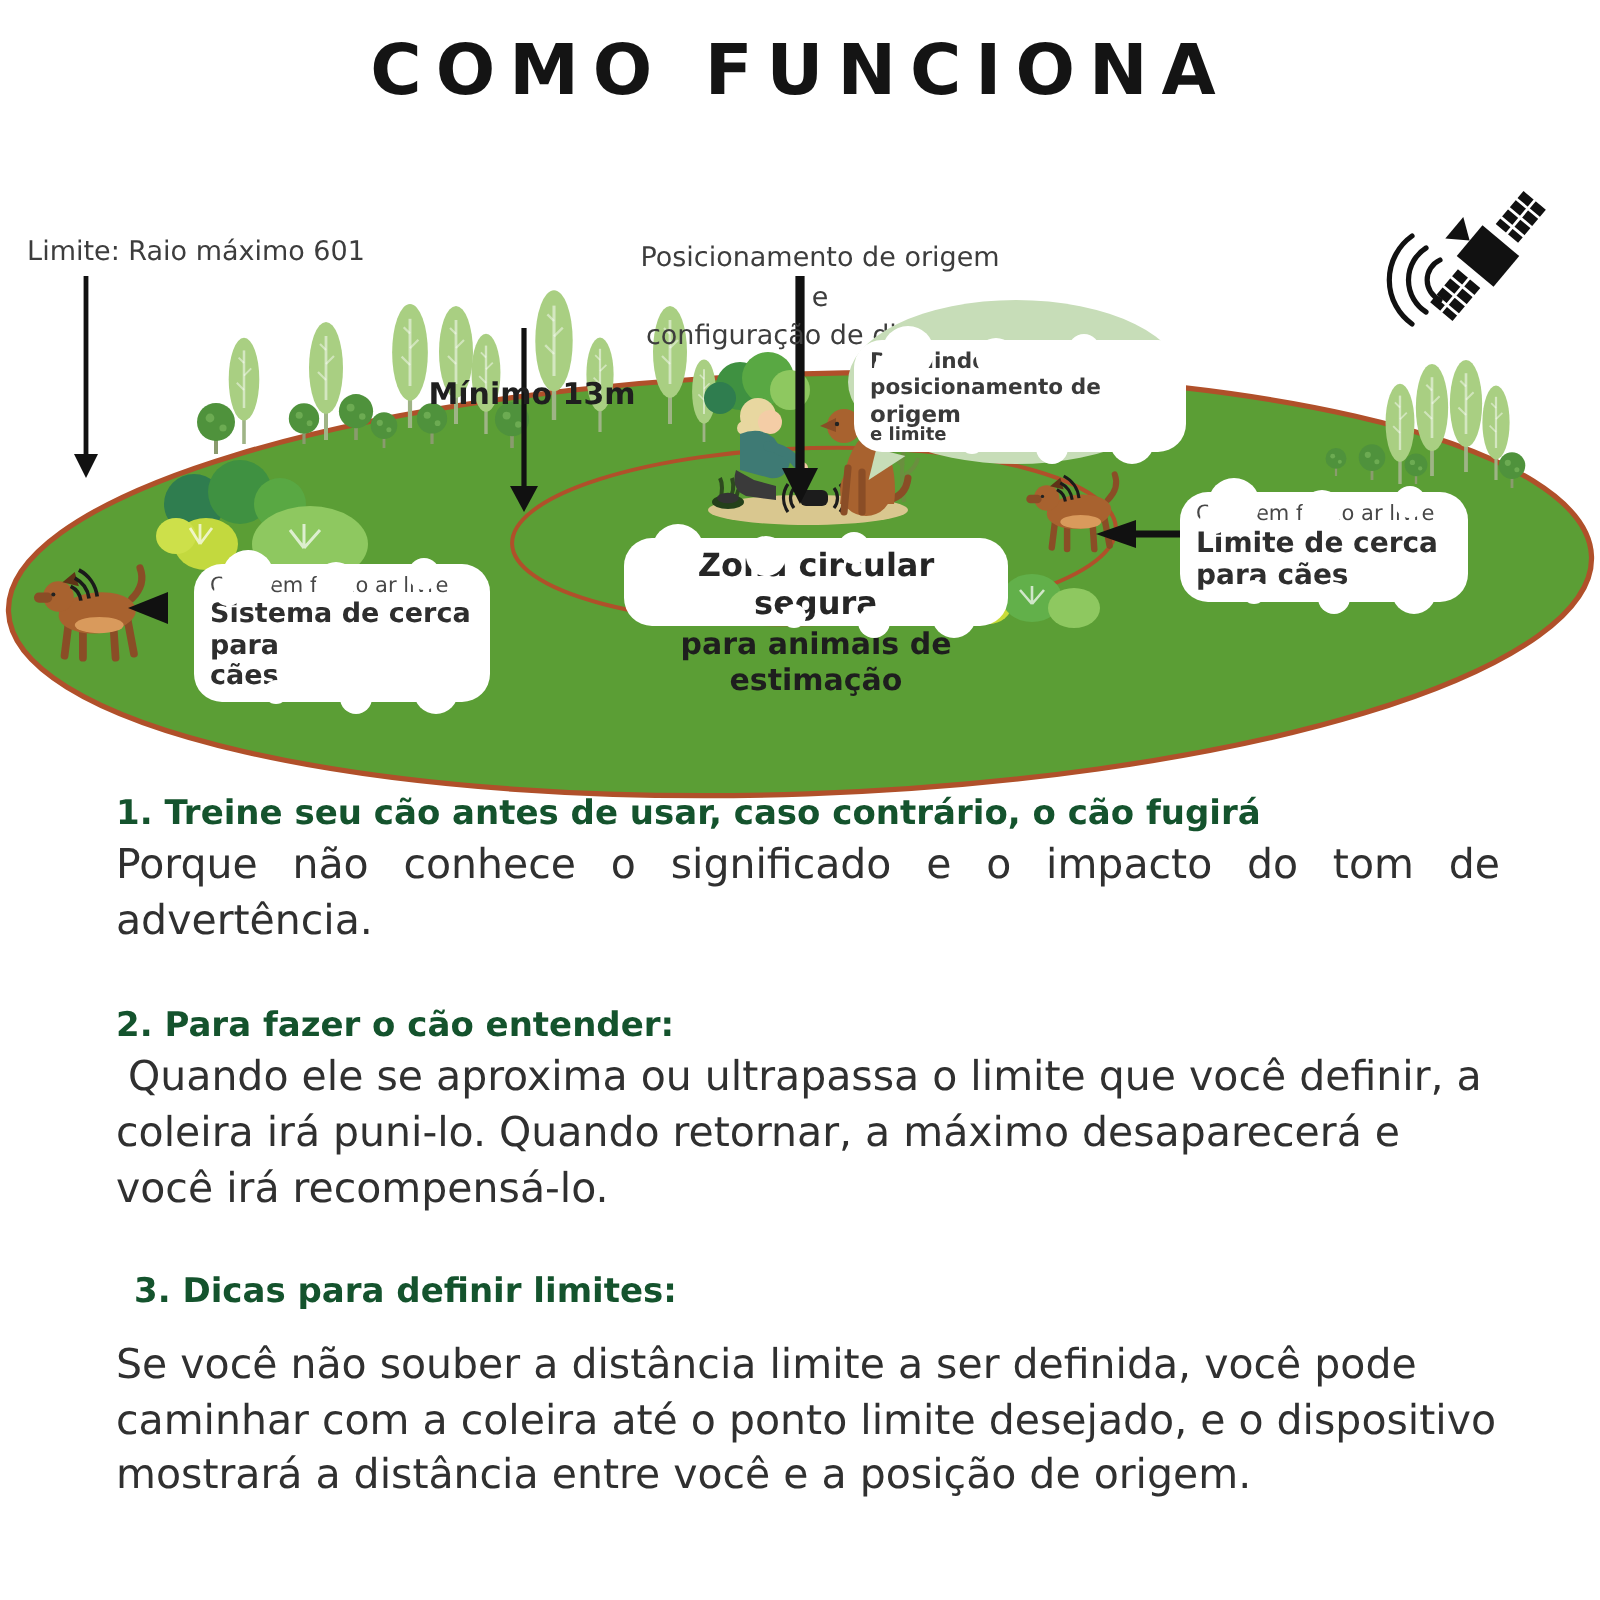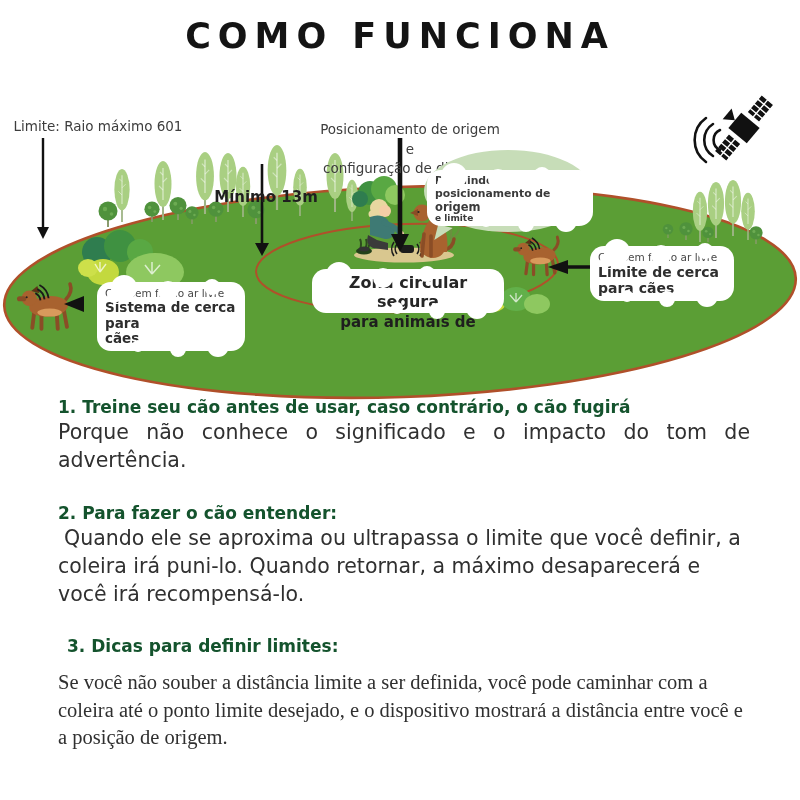--- a/index.html
+++ b/index.html
@@ -37,21 +37,21 @@
   .zona .z2{font-size:15px;font-weight:600;color:#1e1e1e;line-height:1.12;margin-top:1px;}
   .satellite{position:absolute;left:682px;top:6px;width:104px;height:104px;}
   .content{position:absolute;left:58px;top:396px;width:692px;color:#303030;}
   .content h3{margin:0;font-size:17px;font-weight:bold;color:#14532d;line-height:1.3;}
   .content p{margin:1px 0 0 0;font-size:20.5px;line-height:1.36;}
   .sec1 p{text-align:justify;}
   .sec2{margin-top:27px;}
   .sec2 p{text-indent:6px;}
   .sec3{margin-top:26px;}
   .sec3 h3{padding-left:9px;}
-  .sec3 p{margin-top:12px;font-family:Liberation Serif, serif;}
+  .sec3 p{margin-top:12px;}
 </style>
 </head>
 <body>
 
 <div class="page">
 
   <div class="title">COMO FUNCIONA</div>
 
   <div class="diagram">
 
@@ -225,20 +225,21 @@
 
     <div class="gps gps-right cloud">
       <div class="g1">GPS sem fio ao ar livre</div>
       <div class="g2">Limite de cerca</div>
       <div class="g3">para cães</div>
     </div>
 
     <div class="zona">
       <div class="z1 cloud">Zona circular segura</div>
       <div class="z2">para animais de</div>
+      <div class="z2">estimação</div>
     </div>
 
     <svg class="satellite" viewBox="0 0 104 104">
       <g transform="translate(62,42) rotate(40)">
         <rect x="-12" y="-10" width="24" height="20" fill="#111111"></rect>
         <polygon points="-12,0 -22,-7 -22,7" fill="#111111"></polygon>
         <g fill="#111111" stroke="#ffffff" stroke-width="1.4">
           <rect x="-8" y="-37" width="16" height="23"></rect>
           <path d="M-8,-31 h16 M-8,-25 h16 M-8,-19 h16 M0,-37 v23" fill="none"></path>
           <rect x="-8" y="14" width="16" height="23"></rect>

